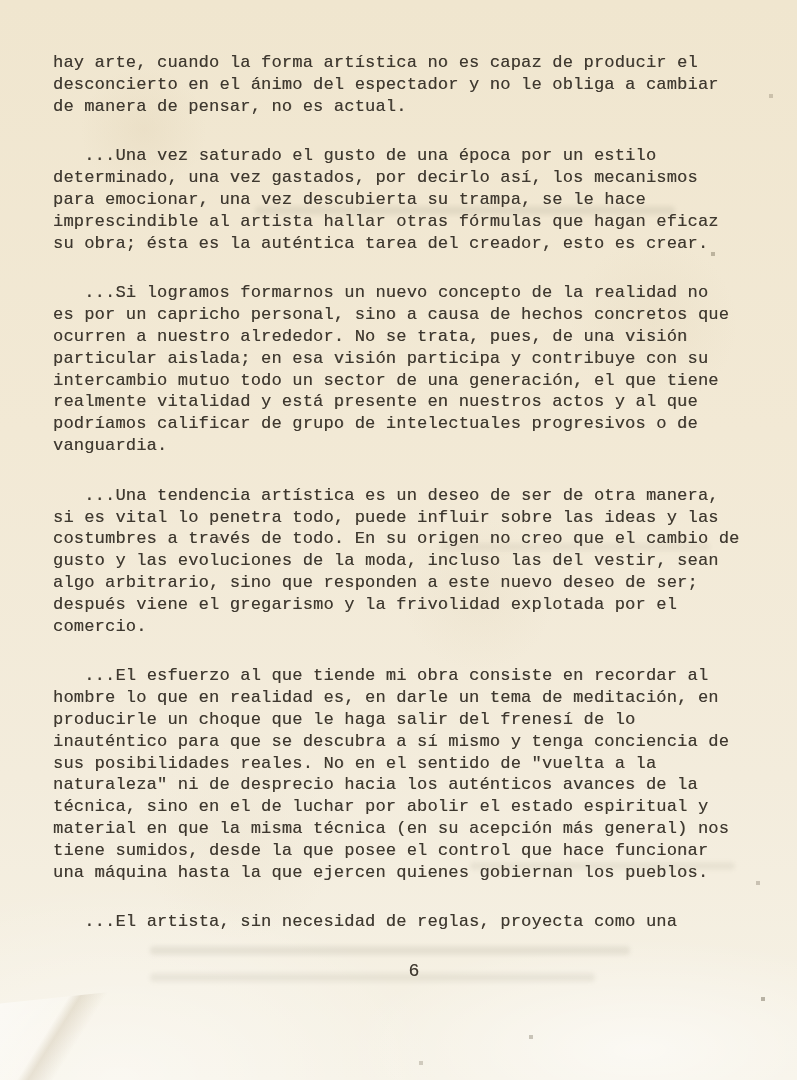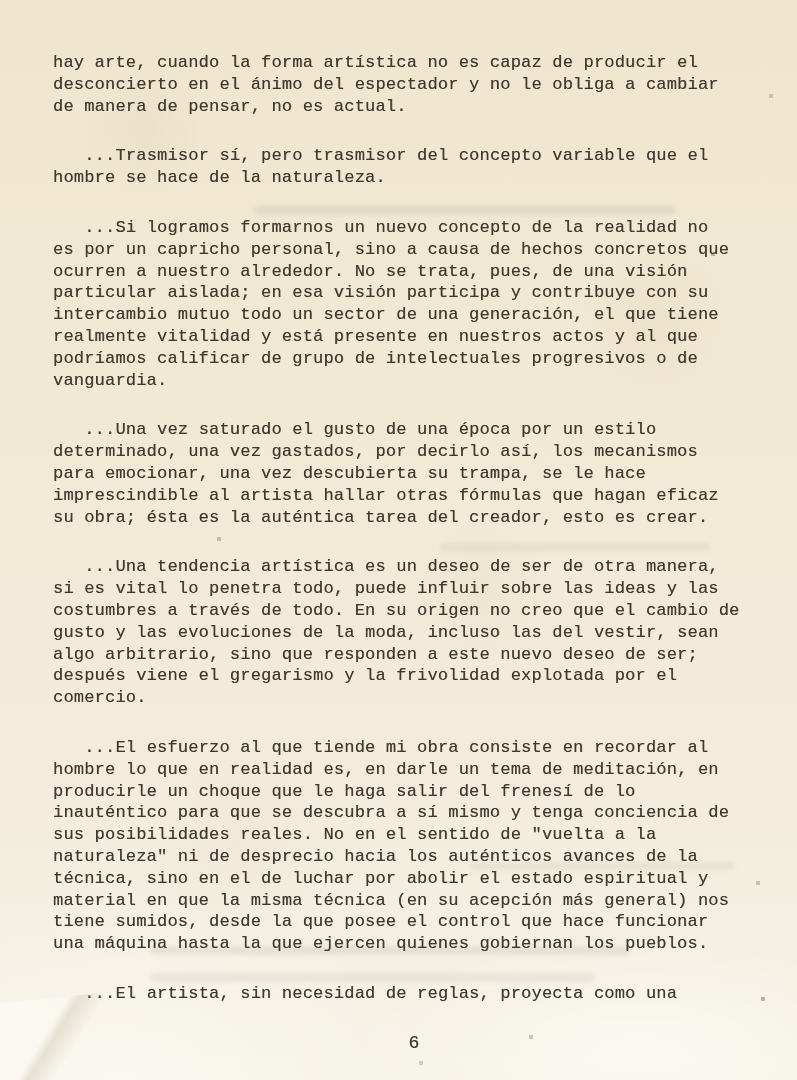--- a/index.html
+++ b/index.html
@@ -105,35 +105,33 @@
   <div class="bleed bleed-1"></div>
   <div class="bleed bleed-2"></div>
   <div class="bleed bleed-3"></div>
   <div class="bleed bleed-4"></div>
   <div class="bleed bleed-5"></div>
 
   <div class="text-block" style="color: rgb(62, 56, 47);">
     <p class="para">hay arte, cuando la forma artística no es capaz de producir el
 desconcierto en el ánimo del espectador y no le obliga a cambiar
 de manera de pensar, no es actual.</p>
-    <p class="para">   ...Trasmisor sí, pero trasmisor del concepto variable que el
-hombre se hace de la naturaleza.</p>
+    <p class="para">   ...Una vez saturado el gusto de una época por un estilo
+determinado, una vez gastados, por decirlo así, los mecanismos
+para emocionar, una vez descubierta su trampa, se le hace
+imprescindible al artista hallar otras fórmulas que hagan eficaz
+su obra; ésta es la auténtica tarea del creador, esto es crear.</p>
     <p class="para">   ...Si logramos formarnos un nuevo concepto de la realidad no
 es por un capricho personal, sino a causa de hechos concretos que
 ocurren a nuestro alrededor. No se trata, pues, de una visión
 particular aislada; en esa visión participa y contribuye con su
 intercambio mutuo todo un sector de una generación, el que tiene
 realmente vitalidad y está presente en nuestros actos y al que
 podríamos calificar de grupo de intelectuales progresivos o de
 vanguardia.</p>
-    <p class="para">   ...Una vez saturado el gusto de una época por un estilo
-determinado, una vez gastados, por decirlo así, los mecanismos
-para emocionar, una vez descubierta su trampa, se le hace
-imprescindible al artista hallar otras fórmulas que hagan eficaz
-su obra; ésta es la auténtica tarea del creador, esto es crear.</p>
     <p class="para">   ...Una tendencia artística es un deseo de ser de otra manera,
 si es vital lo penetra todo, puede influir sobre las ideas y las
 costumbres a través de todo. En su origen no creo que el cambio de
 gusto y las evoluciones de la moda, incluso las del vestir, sean
 algo arbitrario, sino que responden a este nuevo deseo de ser;
 después viene el gregarismo y la frivolidad explotada por el
 comercio.</p>
     <p class="para">   ...El esfuerzo al que tiende mi obra consiste en recordar al
 hombre lo que en realidad es, en darle un tema de meditación, en
 producirle un choque que le haga salir del frenesí de lo

